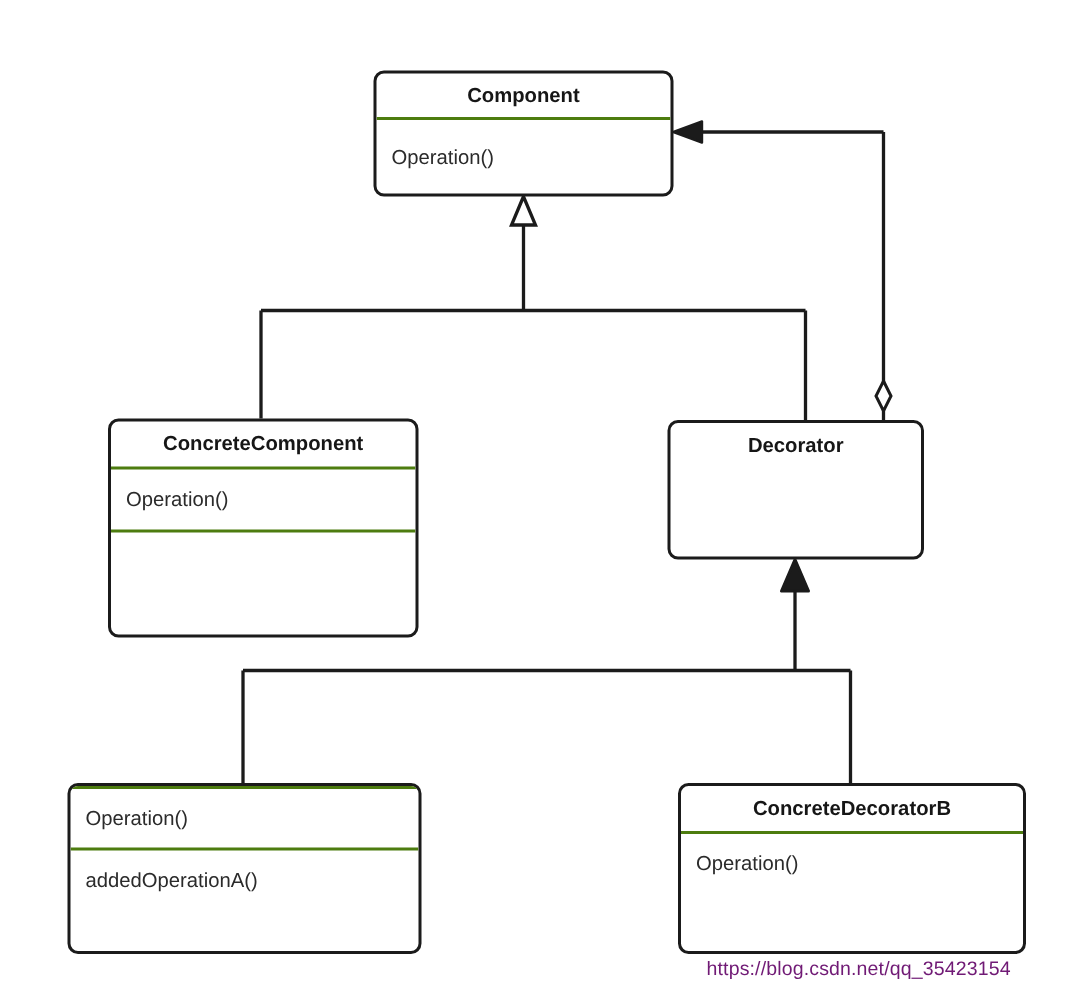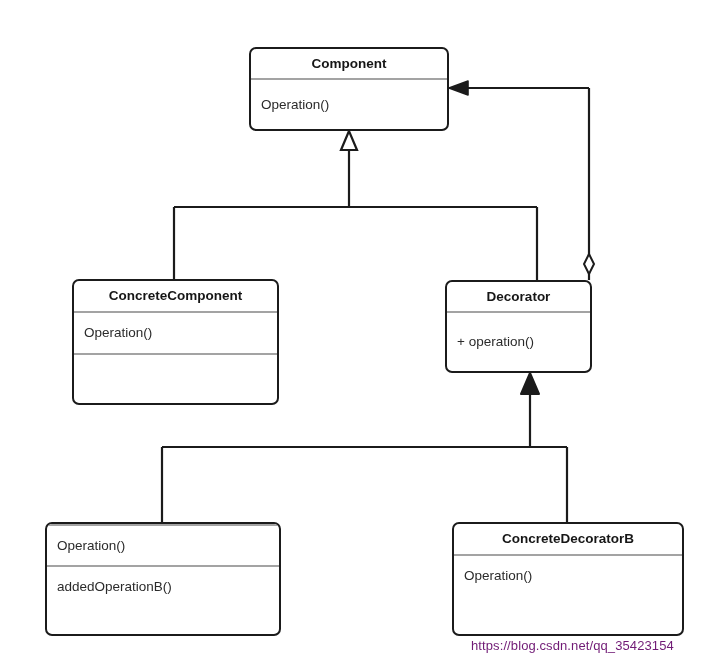--- a/index.html
+++ b/index.html
@@ -49,48 +49,48 @@
     justify-content: center;
     box-sizing: border-box;
   }
   .uml-compartment {
     font-size: 13.5px;
     color: #2b2b2b;
     box-sizing: border-box;
     display: flex;
     align-items: center;
     padding-left: 10px;
-    border-top: 2px solid #a3a3a3;
+    border-top: 2px solid #4d7c0f;
     line-height: 1;
   }
   
   #class-component {
     left: 249px;
     top: 47px;
     width: 200px;
     height: 84px;
   }
   #class-component .uml-title { height: 30px; }
   #class-component .uml-compartment { height: 52px; }
 
   
   #class-concrete-component {
     left: 72px;
     top: 279px;
     width: 207px;
-    height: 126px;
+    height: 146px;
   }
   #class-concrete-component .uml-title { height: 30px; }
   #class-concrete-component .uml-compartment { height: 42px; }
 
   
   #class-decorator {
     left: 445px;
     top: 280px;
-    width: 147px;
+    width: 171px;
     height: 93px;
   }
   #class-decorator .uml-title { height: 30px; }
   #class-decorator .uml-compartment { height: 61px; }
 
   
   #class-concrete-decorator-a {
     left: 45px;
     top: 522px;
     width: 236px;
@@ -167,26 +167,25 @@
   </div>
 
   <div class="uml-class" id="class-concrete-component">
     <div class="uml-title">ConcreteComponent</div>
     <div class="uml-compartment">Operation()</div>
     <div class="uml-compartment"></div>
   </div>
 
   <div class="uml-class" id="class-decorator">
     <div class="uml-title">Decorator</div>
-    <div class="uml-compartment">+ operation()</div>
   </div>
 
   <div class="uml-class" id="class-concrete-decorator-a">
     <div class="uml-compartment">Operation()</div>
-    <div class="uml-compartment">addedOperationB()</div>
+    <div class="uml-compartment">addedOperationA()</div>
   </div>
 
   <div class="uml-class" id="class-concrete-decorator-b">
     <div class="uml-title">ConcreteDecoratorB</div>
     <div class="uml-compartment">Operation()</div>
   </div>
 
   <div id="watermark">https://blog.csdn.net/qq_35423154</div>
 
 </div>

